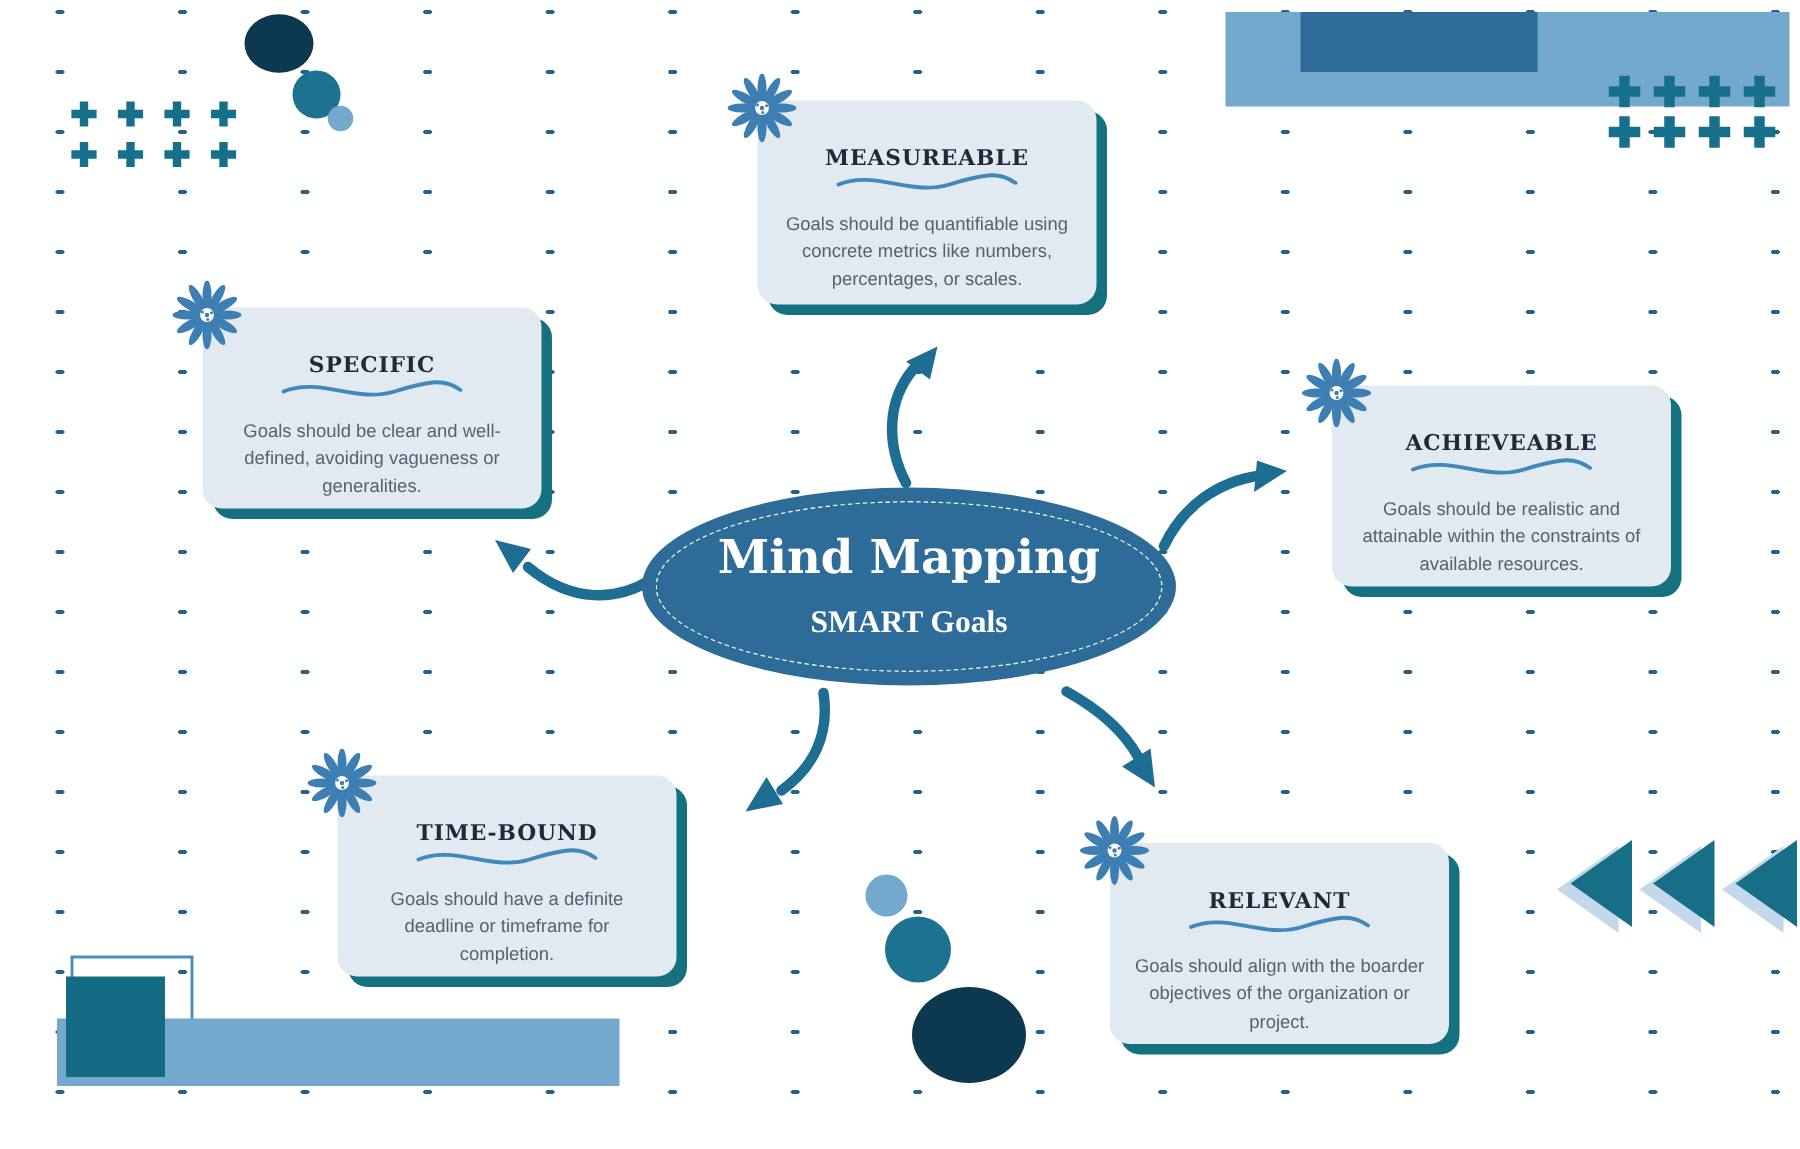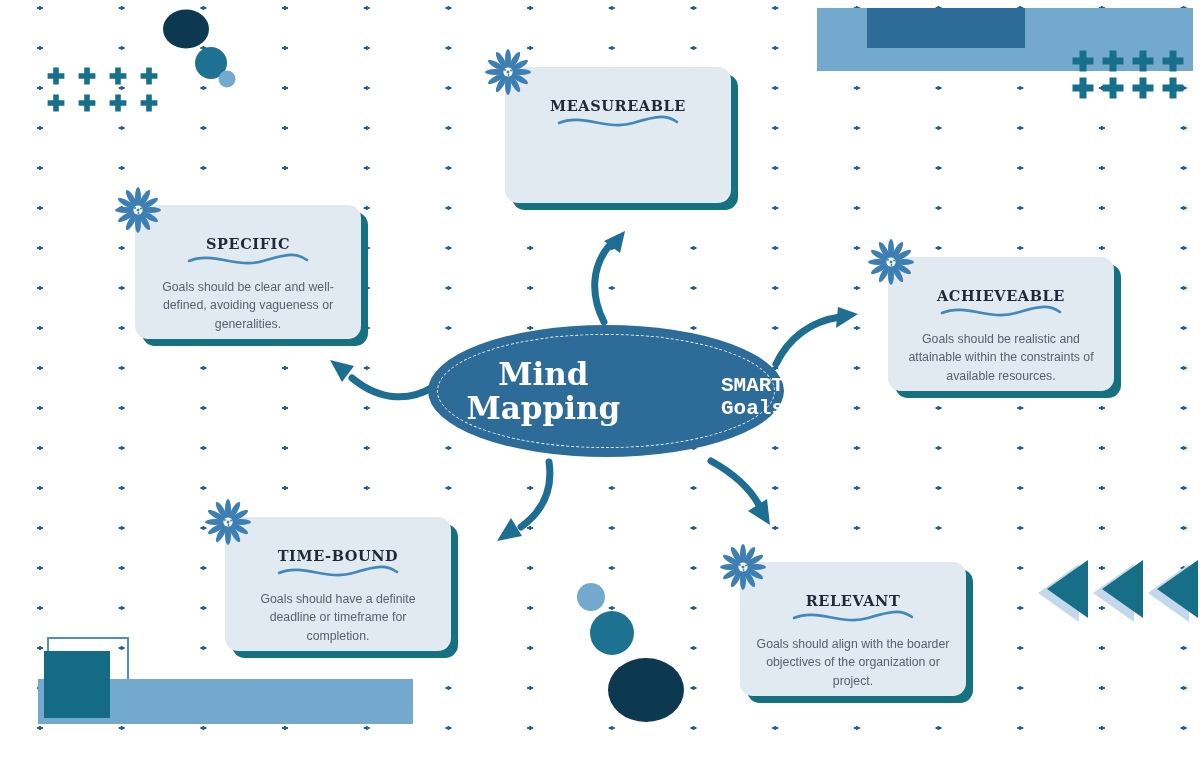--- a/index.html
+++ b/index.html
@@ -14,29 +14,29 @@
     background-image:radial-gradient(ellipse 3px 1.6px at 3px 2px,#24618c 98%,rgba(36,97,140,0) 100%);
     background-size:81.7px 40px;
     background-position:37px 6px;
   }
   .decor-svg{position:absolute;left:0;top:0;width:1200px;height:766px;}
 
   
   .center-node{
     position:absolute;left:428px;top:325px;width:356px;height:132px;
     background:#2d6b99;border-radius:50%;
-    display:flex;align-items:center;justify-content:center;
+    display:flex;flex-direction:column;align-items:center;justify-content:center;
     color:#ffffff;text-align:center;z-index:3;
   }
   .center-node::before{
     content:"";position:absolute;inset:9px;border:1.6px dashed rgba(255,255,255,.9);
     border-radius:50%;pointer-events:none;
   }
   .center-title{font-family:"DejaVu Serif",serif;font-weight:700;font-size:31px;line-height:1.1;}
-  .center-subtitle{font-family:Liberation Mono, monospace;font-weight:700;font-size:21px;margin-top:12px;text-align:right;}
+  .center-subtitle{font-family:Liberation Serif, serif;font-weight:700;font-size:21px;margin-top:12px;text-align:right;}
 
   
   .card{
     position:absolute;width:226px;height:134px;
     background:#e1e9f1;border-radius:13px;
     box-shadow:7px 7px 0 0 #15707f;
     z-index:2;text-align:center;
   }
   .card-specific   {left:135px;top:205px;}
   .card-measureable{left:505px;top:67px;height:136px;}
@@ -173,20 +173,21 @@
   </div>
 
   <div class="card card-measureable">
     <svg class="flower" viewBox="-23 -23 46 46">
         <use href="#flower-sym"></use>
       </svg>
     <h3>MEASUREABLE</h3>
     <svg class="wave" width="126" height="16" viewBox="0 0 126 16">
       <path d="M4 8 C28 -2 52 16 78 8 S112 0 122 7" stroke="#4189bc" stroke-width="2.6" fill="none" stroke-linecap="round"></path>
     </svg>
+    <p>Goals should be quantifiable using concrete metrics like numbers, percentages, or scales.</p>
   </div>
 
   <div class="card card-timebound">
     <svg class="flower" viewBox="-23 -23 46 46">
         <use href="#flower-sym"></use>
       </svg>
     <h3>TIME-BOUND</h3>
     <svg class="wave" width="126" height="16" viewBox="0 0 126 16">
       <path d="M4 8 C28 -2 52 16 78 8 S112 0 122 7" stroke="#4189bc" stroke-width="2.6" fill="none" stroke-linecap="round"></path>
     </svg>

